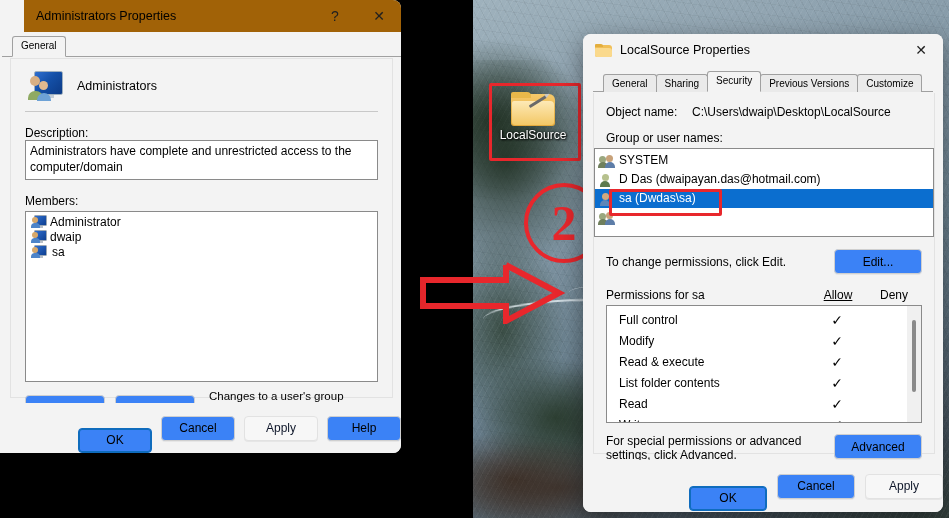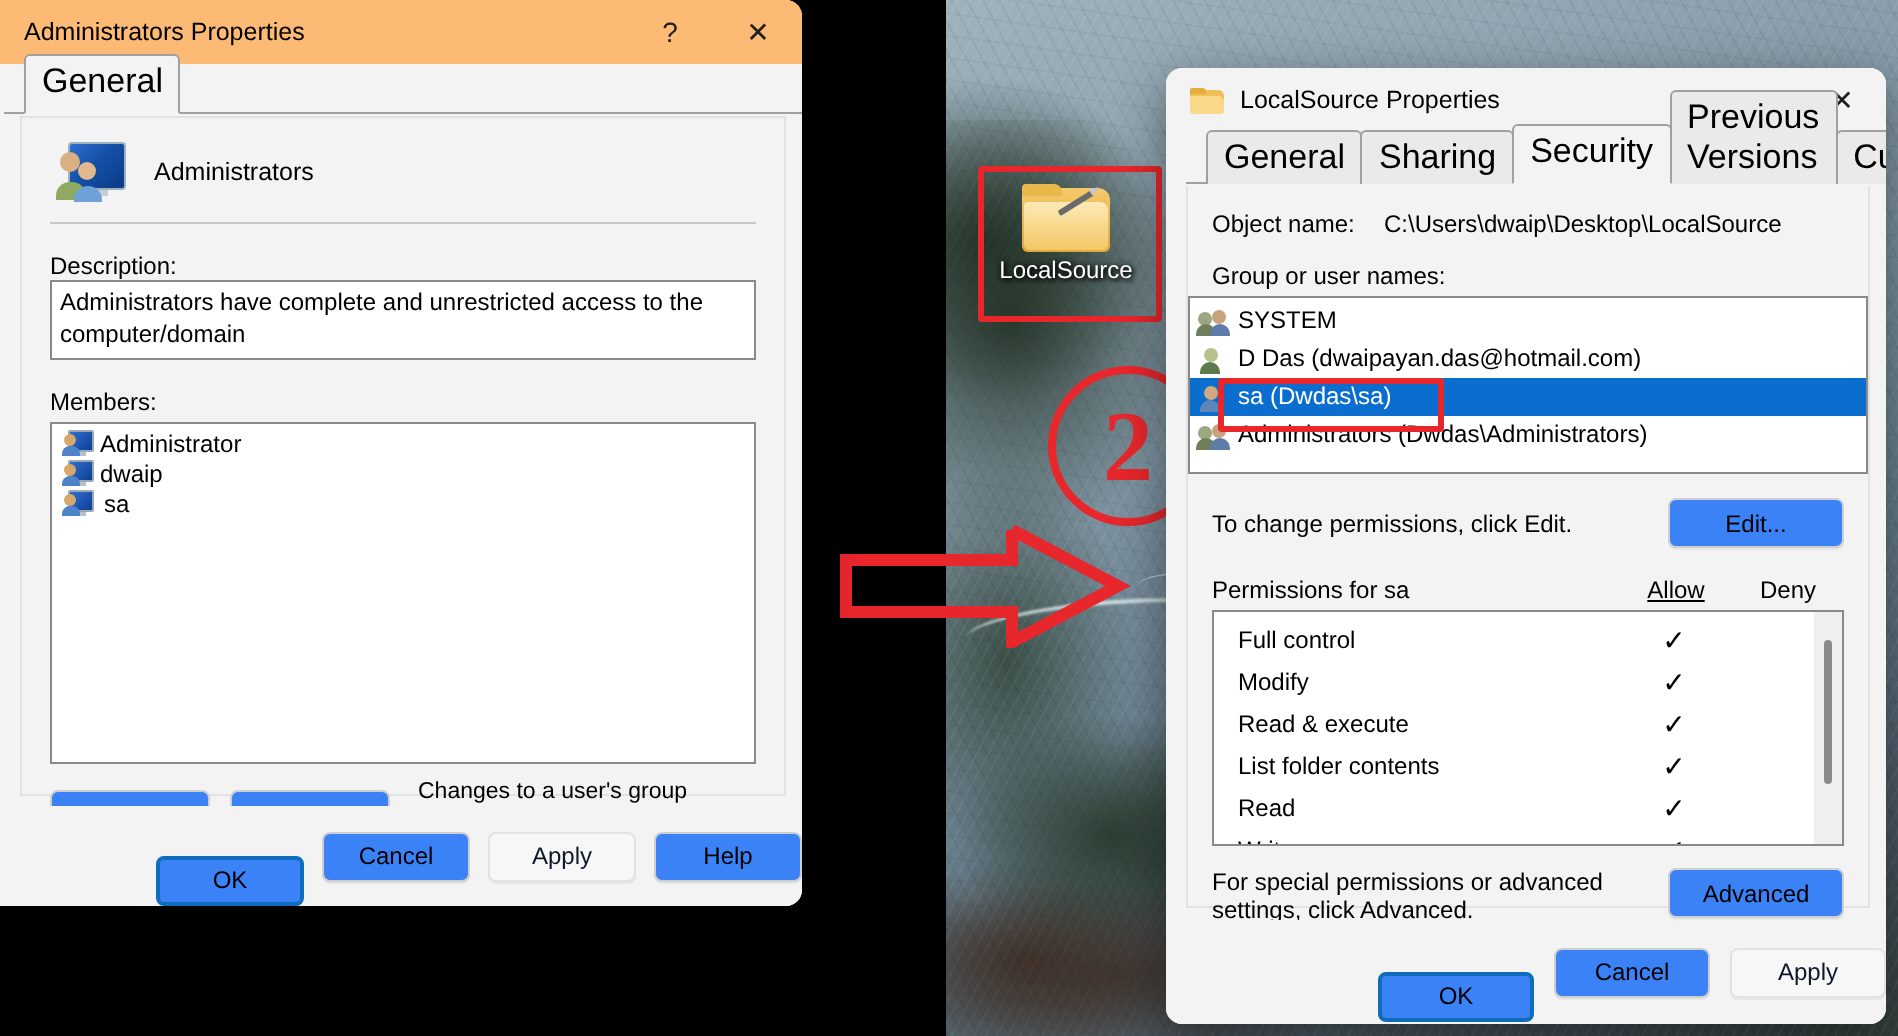--- a/index.html
+++ b/index.html
@@ -66,38 +66,38 @@
     box-shadow:0 8px 26px rgba(0,0,0,.45);overflow:hidden;}
   .dlg .titlebar{height:32px;display:flex;align-items:center;padding:0 0 0 12px;background:#f3f3f3;}
   .dlg .titlebar .ttl{font-size:12.5px;flex:1;}
   .dlg .titlebar .btn{width:44px;height:32px;display:flex;align-items:center;justify-content:center;
     font-size:14px;color:#202020;cursor:default;}
 
   
   .tabstrip{display:flex;align-items:flex-end;height:24px;padding-left:10px;
     border-bottom:1px solid #a0a0a0;background:#f3f3f3;position:relative;}
   .tabstrip .tab{border:1px solid #a0a0a0;border-bottom:none;background:#eaeaea;
-    padding:3px 8px 3px 8px;font-size:17px;border-radius:3px 3px 0 0;margin-right:-1px;position:relative;top:1px;}
+    padding:3px 8px 3px 8px;font-size:10px;border-radius:3px 3px 0 0;margin-right:-1px;position:relative;top:1px;}
   .tabstrip .tab.sel{background:#f3f3f3;z-index:3;padding-bottom:5px;top:1px;border-bottom:1px solid #f3f3f3;}
 
   .body{background:#f3f3f3;}
 
   .field{border:1px solid #8a8a8a;background:#fff;}
   .listbox{border:1px solid #8a8a8a;background:#fff;overflow:hidden;position:relative;}
 
   .wbtn{border:1px solid #cfcfcf;background:#3b82f6;border-radius:4px;font-size:12px;
     height:23px;display:flex;align-items:center;justify-content:center;box-shadow:0 1px 0 rgba(0,0,0,.05);}
   .wbtn.def{border:1px solid #0f6cbd;box-shadow:0 0 0 1px #0f6cbd inset;margin-top:24px;}
   .wbtn.dis{color:#0f172a;background:#f7f7f7;border-color:#e2e2e2;}
 
   u.acc{text-decoration:underline;}
 
   
   #dlgA{left:0;top:0;width:401px;height:453px;border-radius:0 8px 8px 0;}
-  #dlgA .titlebar{background:#fdba74;}
+  #dlgA .titlebar{background:#a16207;margin-left:24px;}
   .usericon{width:15px;height:13px;display:inline-block;position:relative;vertical-align:-2px;margin-right:3px;}
   .usericon .mon{position:absolute;right:0;top:0;width:11px;height:9px;background:linear-gradient(135deg,#2f6fd0,#0e3f91);
     border:1px solid #9aa7b5;border-radius:1px;}
   .usericon .mon:after{content:"";position:absolute;left:3px;bottom:-3px;width:5px;height:2px;background:#b8c0c8;}
   .usericon .head{position:absolute;left:0;top:2px;width:6px;height:6px;border-radius:50%;background:#d7a86b;}
   .usericon .bod{position:absolute;left:-1px;bottom:0;width:9px;height:5px;border-radius:4px 4px 0 0;background:#4d84c9;}
 
   .li{height:15px;line-height:15px;padding:0 3px;font-size:12px;white-space:nowrap;}
 
   
@@ -277,21 +277,20 @@
           </span>
         <span>sa (Dwdas\sa)</span>
       </div>
       <div class="rowli">
         <span class="gicon">
             <span class="p1"></span>
             <span class="p1b"></span>
             <span class="p2"></span>
             <span class="p2b"></span>
           </span>
-        <span>Administrators (Dwdas\Administrators)</span>
       </div>
     </div>
 
     <div style="display:flex;align-items:center;margin:12px 12px 0 12px;">
       <div style="flex:1;font-size:12px;">To change permissions, click Edit.</div>
       <div class="wbtn" style="width:86px;">Edit...</div>
     </div>
 
     <div style="display:flex;align-items:center;margin:14px 12px 3px 12px;font-size:12px;">
       <div style="flex:1;">Permissions for sa</div>

